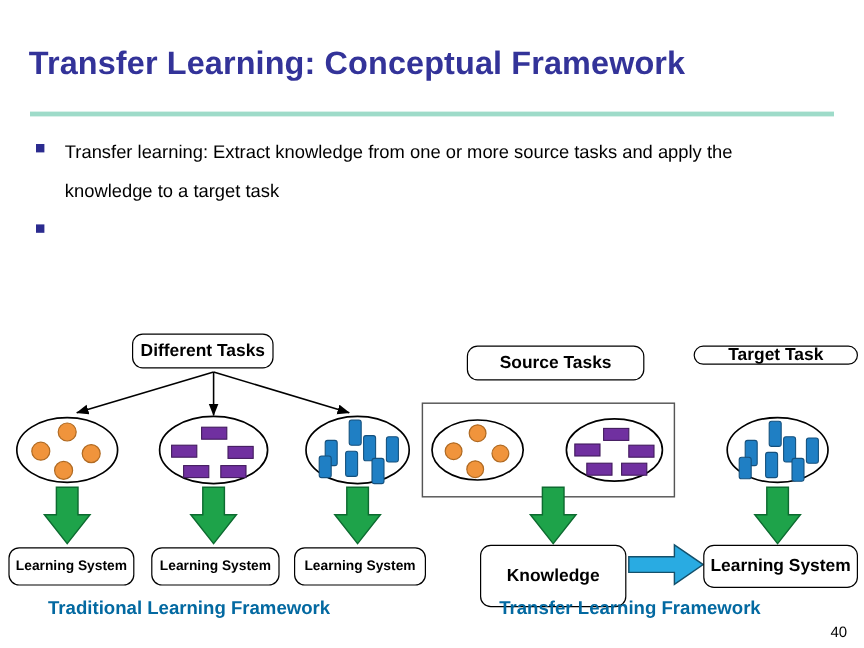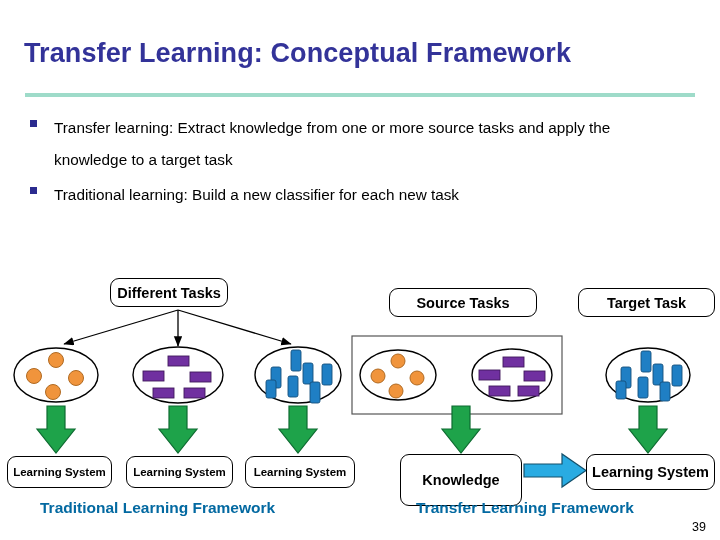--- a/index.html
+++ b/index.html
@@ -111,21 +111,20 @@
 <div id="slide-title">Transfer Learning: Conceptual Framework</div>
 <div id="title-rule"></div>
 
 <div id="bullet-list">
   <div class="bullet-row">
     <span class="bullet-marker"></span>
     <span class="bullet-text">Transfer learning: Extract knowledge from one or more source tasks and apply the knowledge to a target task</span>
   </div>
   <div class="bullet-row">
     <span class="bullet-marker"></span>
-    <span class="bullet-text">Traditional learning: Build a new classifier for each new task</span>
   </div>
 </div>
 
 <div id="diagram">
 
   <svg width="720" height="250" viewBox="0 0 720 250" xmlns="http://www.w3.org/2000/svg">
     <defs>
       <marker id="thinArrow" markerWidth="9" markerHeight="9" refX="7.5" refY="3.2" orient="auto">
         <path d="M0,0 L8,3.2 L0,6.4 z" fill="#000000"></path>
       </marker>
@@ -211,21 +210,21 @@
   </svg>
 
   <div class="node-box lg" style="left:110px; top:10px; width:118px; height:29px;">
     <span>Different Tasks</span>
   </div>
 
   <div class="node-box lg" style="left:389px; top:20px; width:148px; height:29px;">
     <span>Source Tasks</span>
   </div>
 
-  <div class="node-box lg" style="left:578px; top:20px; width:137px; height:29px;">
+  <div class="node-box lg" style="left:578px; top:20px; width:137px; height:16px;">
     <span>Target Task</span>
   </div>
 
   <div class="node-box sm" style="left:7px; top:188px; width:105px; height:32px;">
     <span>Learning System</span>
   </div>
 
   <div class="node-box sm" style="left:126px; top:188px; width:107px; height:32px;">
     <span>Learning System</span>
   </div>
@@ -240,13 +239,13 @@
 
   <div class="node-box lg" style="left:586px; top:186px; width:129px; height:36px;">
     <span>Learning System</span>
   </div>
 
   <div class="caption" style="left:40px; top:231px;">Traditional Learning Framework</div>
 
   <div class="caption" style="left:416px; top:231px;">Transfer Learning Framework</div>
 </div>
 
-<div id="page-number">39</div>
+<div id="page-number">40</div>
 
 </body></html>

